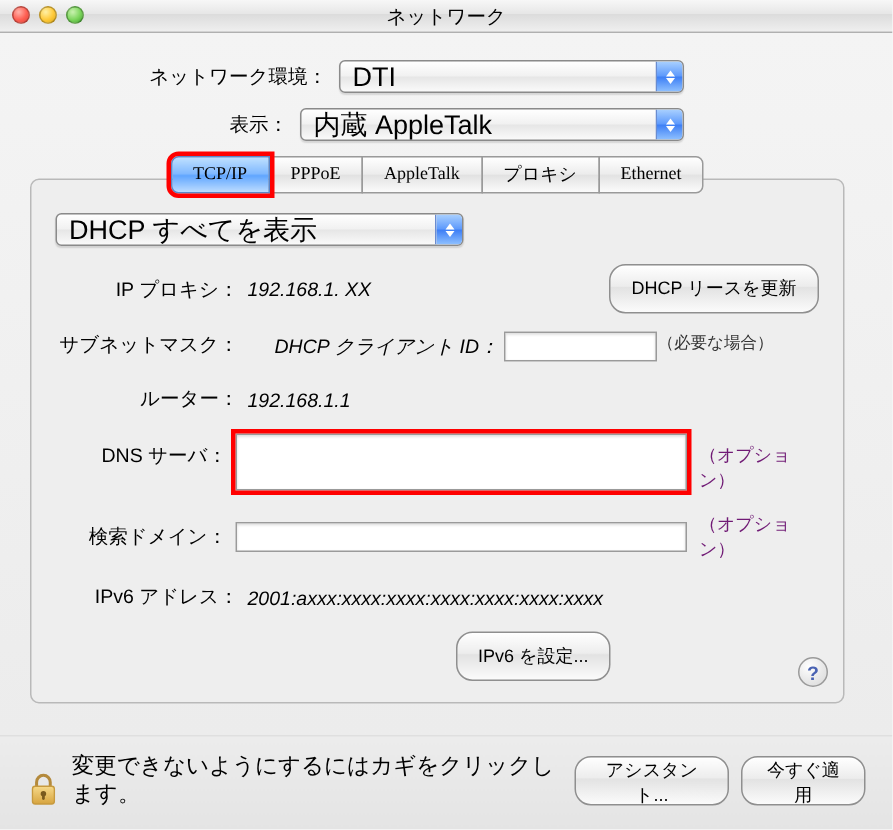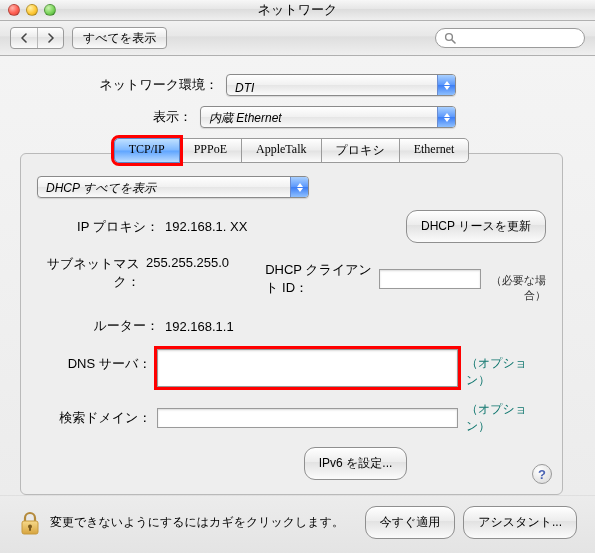--- a/index.html
+++ b/index.html
@@ -89,24 +89,23 @@
   }
   .row { display:flex; align-items:center; margin-bottom: 10px; }
   .rlbl { text-align: right; padding-right: 8px; font-size: 13px; }
   .popup {
     position: relative;
     height: 22px;
     border: 1px solid #8a8a8a;
     border-radius: 4px;
     background: linear-gradient(#ffffff,#f1f1f1 48%,#e6e6e6 52%,#fafafa);
     padding: 0 24px 0 8px;
-    font-size: 12px;
-    display: flex; align-items:flex-end;
+    font-size: 18px;
+    display: flex; align-items:center;
     box-shadow: 0 1px 1px rgba(0,0,0,.12);
-    font-style: italic;
   }
   .popup .cap {
     position: absolute; right: 0; top: 0; bottom: 0; width: 18px;
     border-left: 1px solid #6a8cd0;
     border-radius: 0 3px 3px 0;
     background: linear-gradient(#a9d0ff, #5e9afc 48%, #3e7ff5 52%, #8ec0ff);
     display:flex; flex-direction:column; align-items:center; justify-content:center; gap:1px;
   }
   .popup .cap::before, .popup .cap::after {
     content:""; width:0; height:0; border-left:3px solid transparent; border-right:3px solid transparent;
@@ -137,40 +136,40 @@
   .panel {
     margin-top: -10px;
     border:1px solid #b9b9b9;
     border-radius: 6px;
     background: #eeeeee;
     padding: 22px 16px 14px 16px;
     position:relative; z-index:1;
   }
   .fr { display:flex; align-items:center; margin-bottom:12px; min-height:22px; }
   .fl { width: 128px; text-align:right; padding-right:6px; font-size:13px; }
-  .fv { font-size:13px; }
+  .fv { font-size:13px;font-style:italic; }
   .pill-btn {
     height: 33px;
     border: 1px solid #8f8f8f;
     border-radius: 11px;
     background: linear-gradient(#ffffff,#ececec 45%,#e2e2e2 46%,#fbfbfb);
     font-size: 12px;
     padding: 0 14px;
     box-shadow: 0 1px 0 rgba(255,255,255,.6) inset;
   }
   .txt {
     height: 20px;
     border:1px solid #9a9a9a;
     background:#fff;
     padding:0 4px;
     font-size:12px;
     box-shadow: inset 0 1px 2px rgba(0,0,0,.15);
   }
   .note { font-size:11px; color:#333; }
-  .hint { font-size:12px; color:#0f766e; }
+  .hint { font-size:12px; color:#701a75; }
   .txtarea {
     border:1px solid #9a9a9a;
     background:#fff;
     box-shadow: inset 0 1px 2px rgba(0,0,0,.15);
     resize:none; padding:2px 4px; font-size:12px; font-family:inherit;
   }
   .help {
     position:absolute; right:10px; bottom:10px;
     width:20px; height:20px; border-radius:50%;
     border:1px solid #9a9a9a;
@@ -179,76 +178,54 @@
     color:#4a63b3; font-weight:bold; font-size:13px;
   }
 
   
   .bottom {
     padding: 10px 18px 14px 18px;
     background: linear-gradient(#ececec,#e4e4e4);
     display:flex; align-items:center;
     border-top:1px solid rgba(0,0,0,0.02);
   }
-  .lock { display:flex; align-items:center; gap:8px; font-size:12px; }
+  .lock { display:flex; align-items:flex-end; gap:8px; font-size:15px; }
   .bottom .actions { margin-left:auto; display:flex; gap:8px; }
 
   svg { display:block; }
 </style>
 </head>
 <body>
 
 <div class="window">
 
   <div class="titlebar">
     <div class="traffic-lights">
       <div class="tl red"></div>
       <div class="tl yellow"></div>
       <div class="tl green"></div>
     </div>
     <div class="title">ネットワーク</div>
   </div>
 
-  <div class="toolbar">
-    <div class="seg">
-      <button>
-        <svg width="10" height="10" viewBox="0 0 10 10">
-            <path d="M7 1 L3 5 L7 9" fill="none" stroke="#444" stroke-width="1.6" stroke-linecap="round" stroke-linejoin="round"></path>
-          </svg>
-      </button>
-      <button>
-        <svg width="10" height="10" viewBox="0 0 10 10">
-            <path d="M3 1 L7 5 L3 9" fill="none" stroke="#444" stroke-width="1.6" stroke-linecap="round" stroke-linejoin="round"></path>
-          </svg>
-      </button>
-    </div>
-    <button class="aqua-btn">すべてを表示</button>
-    <div class="search">
-      <svg width="12" height="12" viewBox="0 0 12 12">
-        <circle cx="5" cy="5" r="3.4" fill="none" stroke="#888" stroke-width="1.4"></circle>
-        <line x1="8" y1="8" x2="11" y2="11" stroke="#888" stroke-width="1.6" stroke-linecap="round"></line>
-      </svg>
-      <input type="text" placeholder="" style="">
-    </div>
-  </div>
 
   <div class="content">
 
     <div class="row">
       <div class="rlbl" style="width:206px;">ネットワーク環境：</div>
       <div class="popup" style="width:230px;">
         <span>DTI</span>
         <span class="cap"></span>
       </div>
     </div>
 
     <div class="row">
       <div class="rlbl" style="width:180px;">表示：</div>
       <div class="popup" style="width:256px;">
-        <span>内蔵 Ethernet</span>
+        <span>内蔵 AppleTalk</span>
         <span class="cap"></span>
       </div>
     </div>
 
     <div class="tabs-wrap">
       <div class="tabs">
         <div class="tab active hl-red">TCP/IP</div>
         <div class="tab">PPPoE</div>
         <div class="tab">AppleTalk</div>
         <div class="tab">プロキシ</div>
@@ -267,47 +244,50 @@
         <div class="fr">
           <div class="fl">IP プロキシ：</div>
           <div class="fv" style="width:160px;">192.168.1. XX</div>
           <div style="margin-left:auto;">
             <button class="pill-btn">DHCP リースを更新</button>
           </div>
         </div>
 
         <div class="fr" style="align-items:flex-start;">
           <div class="fl">サブネットマスク：</div>
-          <div class="fv" style="width:120px;">255.255.255.0</div>
           <div style="margin-left:18px; display:flex; flex-direction:row;">
             <div style="display:flex; align-items:center;">
               <span class="fv">DHCP クライアント ID：</span>
               <input class="txt" style="width: 102px; margin-left: 4px;">
             </div>
-            <div class="note" style="text-align:right; margin-top:18px;">（必要な場合）</div>
+            <div class="note" style="text-align:right; margin-top:0;">（必要な場合）</div>
           </div>
         </div>
 
         <div class="fr">
           <div class="fl">ルーター：</div>
           <div class="fv">192.168.1.1</div>
         </div>
 
         <div class="fr" style="align-items:flex-start; margin-top:6px;">
           <div class="fl" style="padding-top:6px;">DNS サーバ：</div>
           <textarea class="txtarea hl-red" style="width: 320px; height: 38px;"></textarea>
           <div class="hint" style="margin-left:8px; padding-top:6px;">（オプション）</div>
         </div>
 
         <div class="fr" style="margin-top:6px;">
           <div class="fl">検索ドメイン：</div>
           <input class="txt" style="width: 320px;">
           <div class="hint" style="margin-left:8px;">（オプション）</div>
         </div>
 
+        <div class="fr">
+          <div class="fl">IPv6 アドレス：</div>
+          <div class="fv">2001:axxx:xxxx:xxxx:xxxx:xxxx:xxxx:xxxx</div>
+        </div>
 
         <div class="fr" style="justify-content:center; margin-bottom:0;">
           <div style="width:128px;"></div>
           <button class="pill-btn">IPv6 を設定...</button>
         </div>
 
         <div class="help">
           <span>?</span>
         </div>
       </div>
@@ -324,18 +304,18 @@
           <stop offset="0" stop-color="#f6d98a"></stop>
               <stop offset="1" stop-color="#d7a43e"></stop>
         </linearGradient>
           </defs>
         <circle cx="12" cy="16.5" r="2" fill="#7a5a1e"></circle>
         <rect x="11" y="17" width="2" height="4" rx="1" fill="#7a5a1e"></rect>
       </svg>
       <span>変更できないようにするにはカギをクリックします。</span>
     </div>
     <div class="actions">
+      <button class="pill-btn">アシスタント...</button>
       <button class="pill-btn">今すぐ適用</button>
-      <button class="pill-btn">アシスタント...</button>
     </div>
   </div>
 
 </div>
 
 </body></html>

